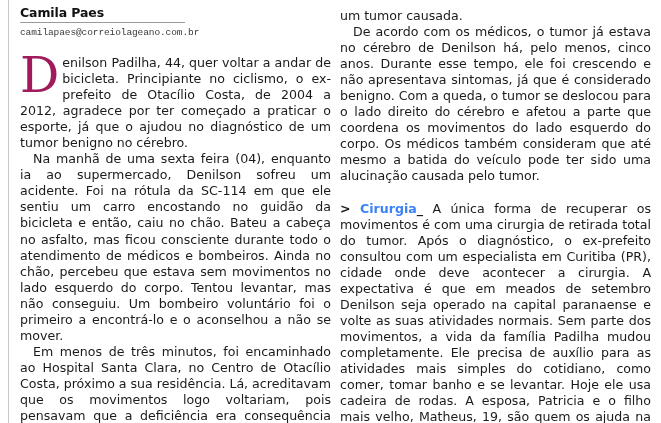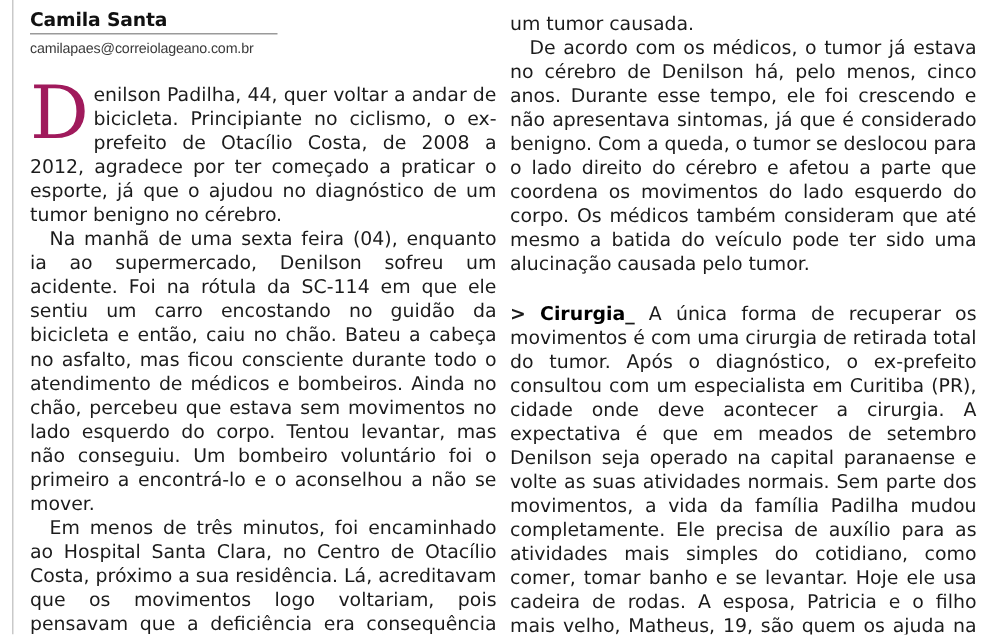--- a/index.html
+++ b/index.html
@@ -49,21 +49,21 @@
     letter-spacing: -0.1px;
     color: #111111;
     line-height: 14px;
     margin: 0;
     padding: 0 0 2px 0;
     border-bottom: 1px solid #9a9a9a;
     width: 165px;
     box-sizing: content-box;
   }
   .byline-email {
-    font-family: Liberation Sans, sans-serif;
+    font-family: Liberation Mono, monospace;
     font-size: 9.5px;
     color: #3a3a3a;
     line-height: 12px;
     margin: 4px 0 0 0;
     letter-spacing: -0.1px;
   }
 
   
   .col {
     position: absolute;
@@ -109,44 +109,44 @@
     font-weight: normal;
     color: #a01a5c;
     margin: 0 3px 0 0;
     padding: 0;
     position: relative;
     top: 1px;
   }
 
   .subhead {
     font-weight: bold;
-    color: #000000;
+    color: #3b82f6;
     margin-top: 47px;
   }
   .subhead-arrow {
     font-weight: bold;
   }
   .subhead-rule {
     font-weight: bold;
   }
 </style>
 </head>
 <body>
 
 <div class="page">
 
   <div class="page-left-rule"></div>
 
   <div class="byline">
-    <div class="byline-name">Camila Santa</div>
+    <div class="byline-name">Camila Paes</div>
     <div class="byline-email">camilapaes@correiolageano.com.br</div>
   </div>
 
   <div class="col col-1">
-    <p class="no-indent"><span class="dropcap">D</span><span>enilson Padilha, 44, quer voltar a andar de bicicleta. Principiante no ciclismo, o ex-prefeito de Otacílio Costa, de 2008 a 2012, agradece por ter começado a praticar o esporte, já que o ajudou no diagnóstico de um tumor benigno no cérebro.</span></p>
+    <p class="no-indent"><span class="dropcap">D</span><span>enilson Padilha, 44, quer voltar a andar de bicicleta. Principiante no ciclismo, o ex-prefeito de Otacílio Costa, de 2004 a 2012, agradece por ter começado a praticar o esporte, já que o ajudou no diagnóstico de um tumor benigno no cérebro.</span></p>
     <p>Na manhã de uma sexta feira (04), enquanto ia ao supermercado, Denilson sofreu um acidente. Foi na rótula da SC-114 em que ele sentiu um carro encostando no guidão da bicicleta e então, caiu no chão. Bateu a cabeça no asfalto, mas ficou consciente durante todo o atendimento de médicos e bombeiros. Ainda no chão, percebeu que estava sem movimentos no lado esquerdo do corpo. Tentou levantar, mas não conseguiu. Um bombeiro voluntário foi o primeiro a encontrá-lo e o aconselhou a não se mover.</p>
     <p>Em menos de três minutos, foi encaminhado ao Hospital Santa Clara, no Centro de Otacílio Costa, próximo a sua residência. Lá, acreditavam que os movimentos logo voltariam, pois pensavam que a deficiência era consequência do trauma na cabeça. Um dia após o acidente, foi encaminhado para Lages, para o Hospital Nossa Senhora dos Prazeres. Na segunda-feira, ainda sem os movimentos, passou por uma ressonância magnética. Após o exame, o diagnóstico: estava com meningioma no cérebro,</p>
   </div>
 
   <div class="col col-2">
     <p class="no-indent">um tumor causada.</p>
     <p>De acordo com os médicos, o tumor já estava no cérebro de Denilson há, pelo menos, cinco anos. Durante esse tempo, ele foi crescendo e não apresentava sintomas, já que é considerado benigno. Com a queda, o tumor se deslocou para o lado direito do cérebro e afetou a parte que coordena os movimentos do lado esquerdo do corpo. Os médicos também consideram que até mesmo a batida do veículo pode ter sido uma alucinação causada pelo tumor.</p>
     <p class="no-indent gap-before"><span class="subhead-arrow">&gt;</span> <span class="subhead">Cirurgia</span><span class="subhead-rule">_</span> <span>A única forma de recuperar os movimentos é com uma cirurgia de retirada total do tumor. Após o diagnóstico, o ex-prefeito consultou com um especialista em Curitiba (PR), cidade onde deve acontecer a cirurgia. A expectativa é que em meados de setembro Denilson seja operado na capital paranaense e volte as suas atividades normais. Sem parte dos movimentos, a vida da família Padilha mudou completamente. Ele precisa de auxílio para as atividades mais simples do cotidiano, como comer, tomar banho e se levantar. Hoje ele usa cadeira de rodas. A esposa, Patricia e o filho mais velho, Matheus, 19, são quem os ajuda na adaptação. Entretanto, está confiante. O bom humor permanece e encara esse novo desafio com tranquilidade. “A experiência tem sido fantástica, um novo aprendizado de vida”, ressalta ele. Denilson enfatiza que passou a ver o mundo de outra forma.</span></p>
   </div>
 

